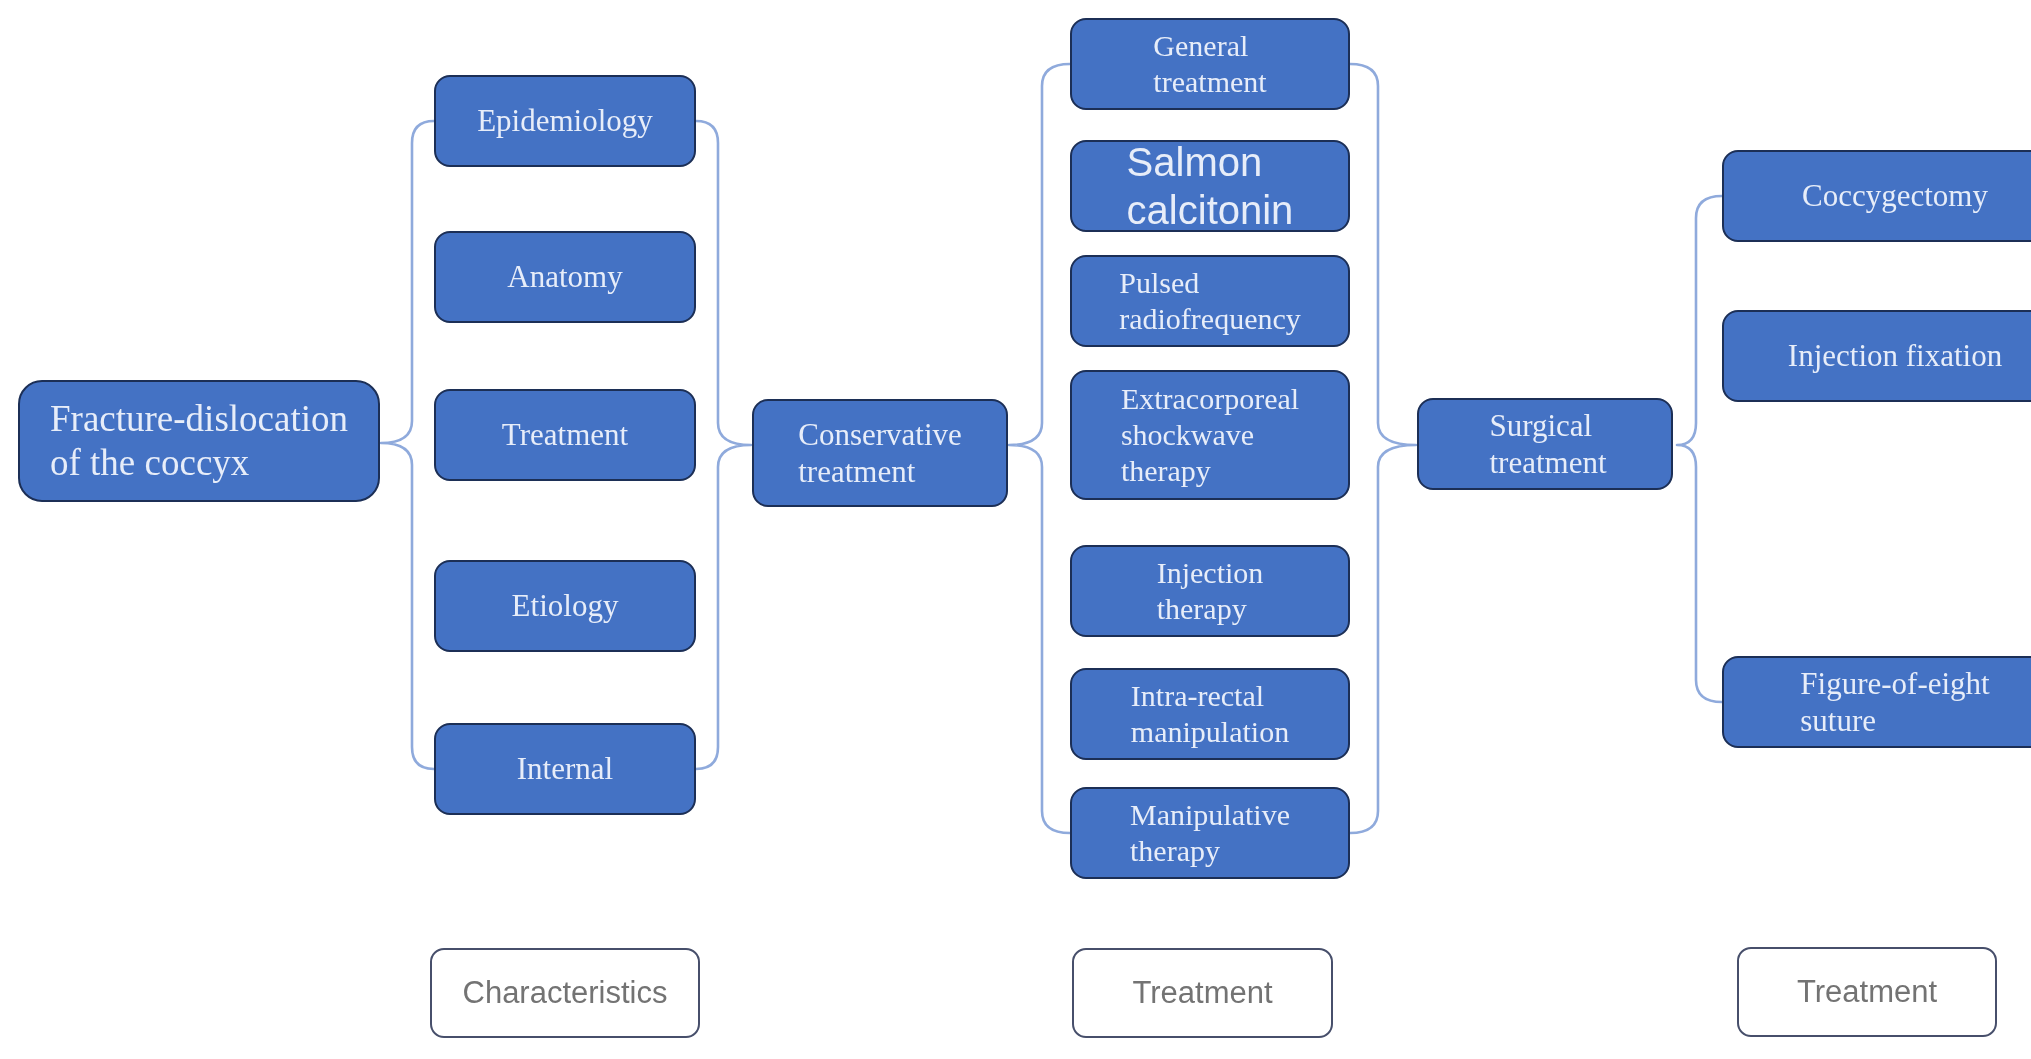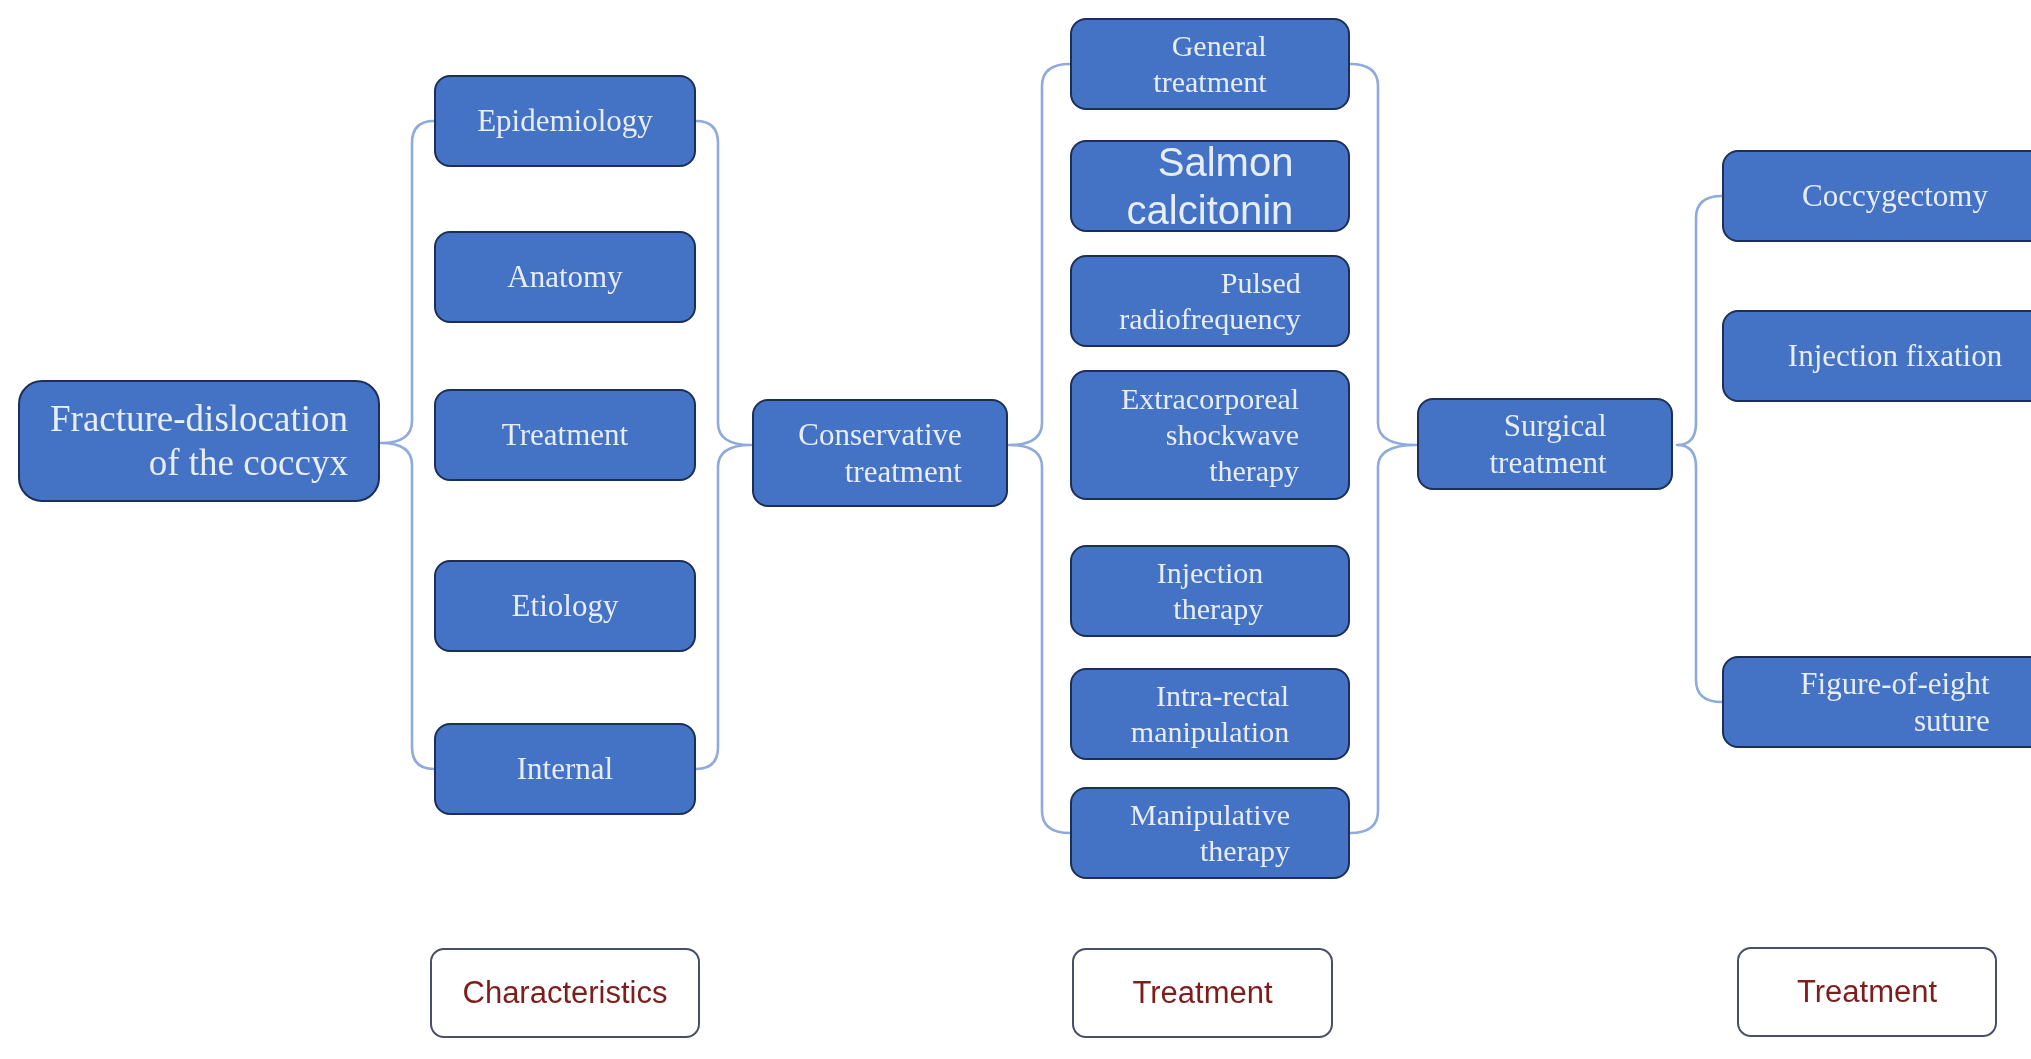--- a/index.html
+++ b/index.html
@@ -29,21 +29,21 @@
     box-sizing:border-box;
     background:#4472C4;
     border:2.5px solid #1C2F56;
     border-radius:16px;
     color:#E7EDF9;
     font-size:31px;
     line-height:1.2;
     display:flex;
     align-items:center;
     justify-content:center;
-    text-align:right;
+    text-align:left;
     white-space:pre-line;
   }
   .n-root{left:18px;top:380px;width:362px;height:122px;border-radius:24px;font-size:37px;}
   .c1{left:434px;width:262px;height:92px;}
   .c1.r0{top:75px}
   .c1.r1{top:231px}
   .c1.r2{top:389px}
   .c1.r3{top:560px}
   .c1.r4{top:723px}
   .n-cons{left:752px;top:399px;width:256px;height:108px;}
@@ -61,21 +61,21 @@
   .c3.r1{top:310px}
   .c3.r2{top:488px}
   .c3.r3{top:656px}
   .sans{font-family:"Liberation Sans", sans-serif;font-size:40px;}
   .cat{
     position:absolute;
     box-sizing:border-box;
     background:#ffffff;
     border:2.5px solid #474F6B;
     border-radius:14px;
-    color:#7f1d1d;
+    color:#737373;
     font-family:"Liberation Sans", sans-serif;
     font-size:31px;
     display:flex;
     align-items:center;
     justify-content:center;
     text-align:center;
     height:90px;
   }
   .cat-characteristics{left:430px;top:948px;width:270px;}
   .cat-treatment-mid{left:1072px;top:948px;width:261px;}

